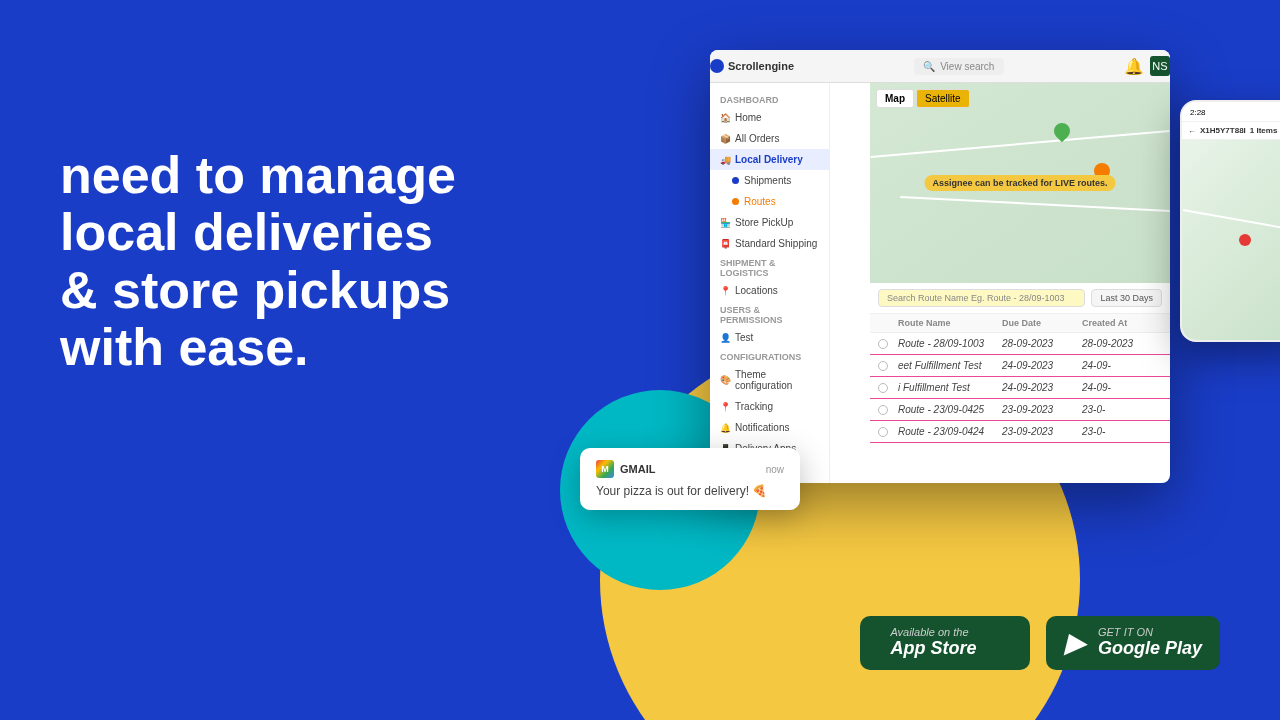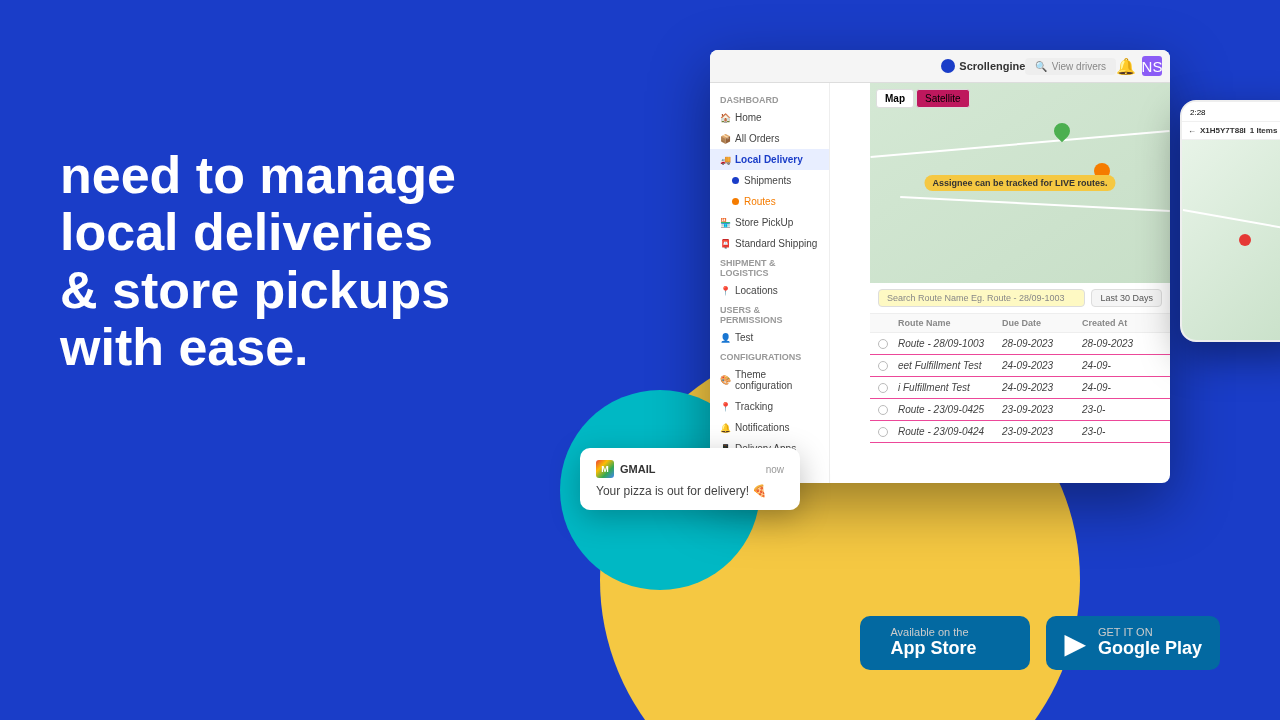--- a/index.html
+++ b/index.html
@@ -77,28 +77,29 @@
       position: absolute;
       bottom: 50px;
       right: 60px;
       display: flex;
       gap: 16px;
       z-index: 10;
     }
 
     .app-btn {
       display: flex;
-      align-items: flex-end;
-      background: #0369a1;
+      align-items: flex-start;
+      background: #14532d;
       color: #fff;
       border-radius: 10px;
       padding: 10px 18px;
       gap: 12px;
       cursor: pointer;
       min-width: 170px;
+      font-style: italic;
     }
 
     .app-btn-icon {
       font-size: 28px;
     }
 
     .app-btn-text-small {
       font-size: 11px;
       color: #ccc;
       display: block;
@@ -123,24 +124,24 @@
     .dashboard-window {
       background: #fff;
       border-radius: 8px;
       box-shadow: 0 20px 60px rgba(0,0,0,0.4);
       overflow: hidden;
       width: 460px;
     }
 
     .dashboard-titlebar {
       background: #f5f5f5;
-      padding: 6px 8px;
-      display: flex;
-      align-items: center;
-      justify-content: flex-end;
+      padding: 6px 0;
+      display: flex;
+      align-items: center;
+      justify-content: space-between;
       border-bottom: 1px solid #ddd;
     }
 
     .titlebar-logo {
       font-size: 11px;
       font-weight: 700;
       color: #333;
       display: flex;
       align-items: center;
       gap: 4px;
@@ -167,23 +168,23 @@
 
     .titlebar-right {
       display: flex;
       align-items: center;
       gap: 6px;
     }
 
     .titlebar-avatar {
       width: 20px;
       height: 20px;
-      background: #8b5cf6;
+      background: #14532d;
       border-radius: 3px;
-      font-size: 15px;
+      font-size: 11px;
       color: #fff;
       display: flex;
       align-items: center;
       justify-content: center;
     }
 
     .dashboard-body {
       display: flex;
       height: 400px;
       gap: 40px;
@@ -254,21 +255,21 @@
     .map-tabs {
       position: absolute;
       top: 6px;
       left: 6px;
       display: flex;
       gap: 2px;
       z-index: 3;
     }
 
     .map-tab {
-      background: #be185d;
+      background: #eab308;
       border: 1px solid #ddd;
       padding: 3px 8px;
       font-size: 10px;
       border-radius: 3px;
       cursor: pointer;
     }
 
     .map-tab.active {
       background: #fff;
       font-weight: 700;
@@ -527,21 +528,21 @@
   <div class="dashboard-container">
     <div class="dashboard-window">
 
       <div class="dashboard-titlebar">
         <div class="titlebar-logo">
           <span class="logo-icon"></span>
           <span>Scrollengine</span>
         </div>
         <div class="titlebar-search">
           <span>🔍</span>
-          <span>View drivers</span>
+          <span>View search</span>
         </div>
         <div class="titlebar-right">
           <span>🔔</span>
           <div class="titlebar-avatar">
             <span>NS</span>
           </div>
         </div>
       </div>
 
       <div class="dashboard-body">

